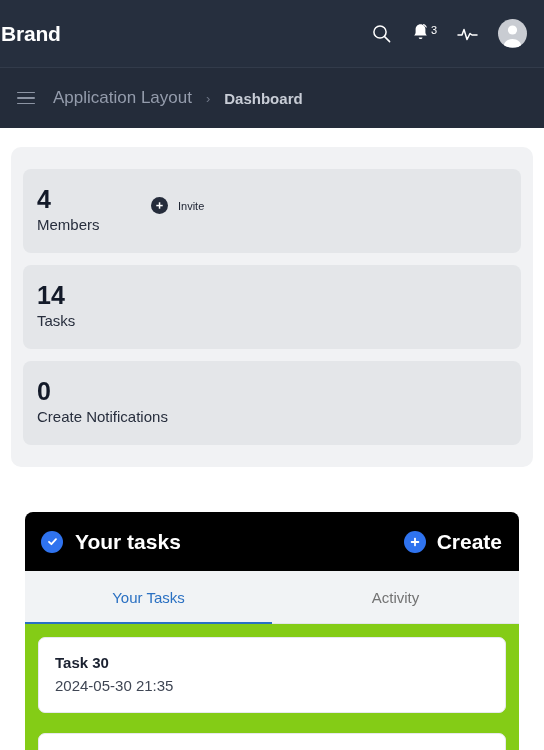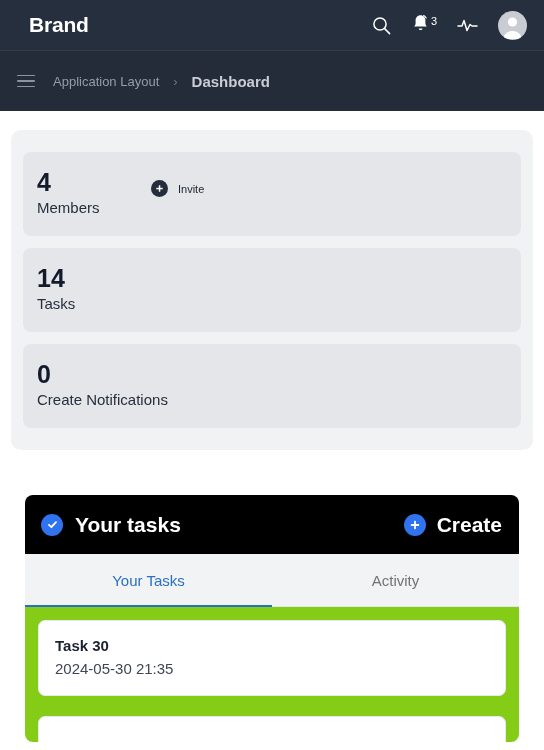--- a/index.html
+++ b/index.html
@@ -11,26 +11,26 @@
   }
 
   body {
     font-family: "Liberation Sans", sans-serif;
     background: #ffffff;
     color: #1b2130;
   }
 
   
   .navbar {
-    height: 51px;
+    height: 68px;
     background: #262f3e;
     display: flex;
     align-items: center;
     justify-content: space-between;
-    padding: 0 17px 0 29px;
+    padding: 0 17px 0 1px;
     border-bottom: 1px solid #323b4a;
   }
 
   .brand {
     color: #ffffff;
     font-size: 21px;
     font-weight: bold;
     letter-spacing: -0.2px;
   }
 
@@ -92,21 +92,21 @@
     cursor: pointer;
   }
   .hamburger span {
     display: block;
     height: 1.5px;
     background: #8c94a3;
     border-radius: 1px;
   }
 
   .crumb {
-    font-size: 13px;
+    font-size: 17px;
     color: #949cac;
     cursor: pointer;
     margin-left: 6px;
   }
 
   .crumb-sep {
     color: #6f7787;
     font-size: 13px;
     margin: 0 2px;
   }

